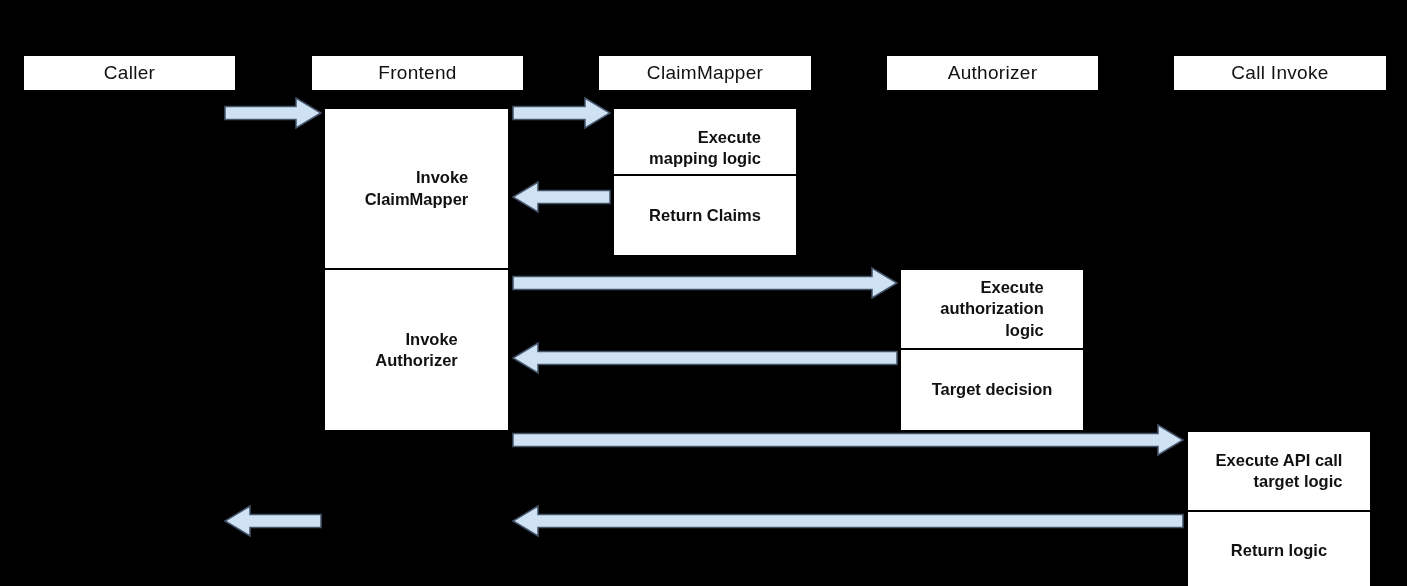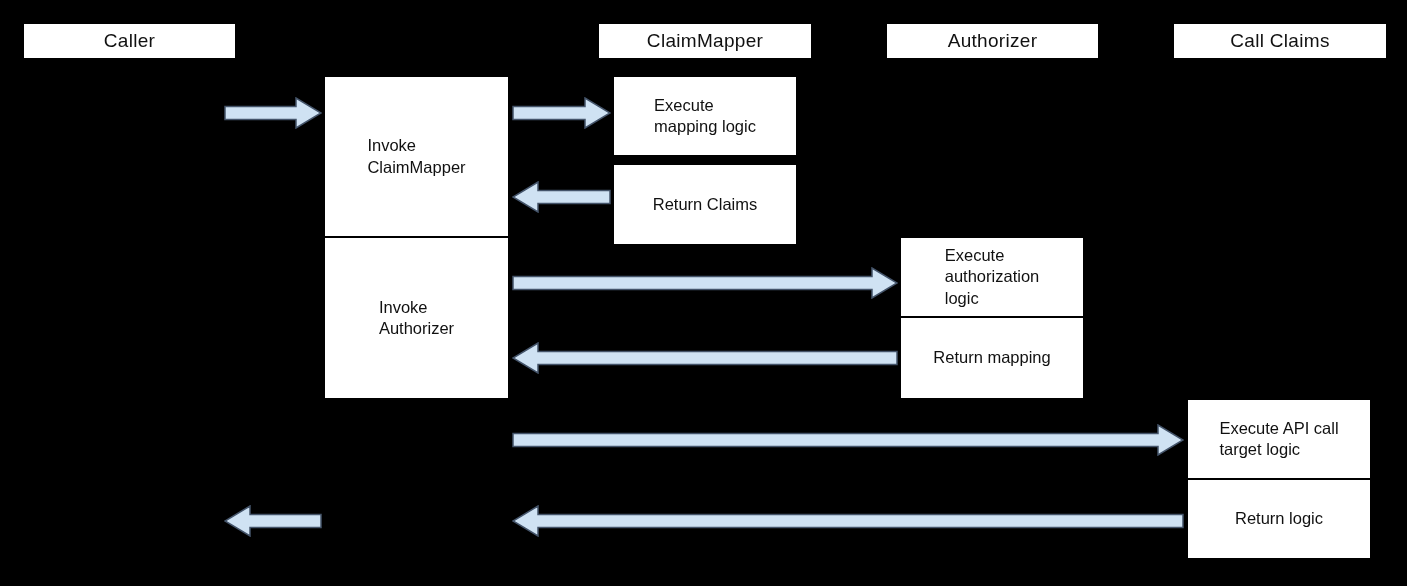--- a/index.html
+++ b/index.html
@@ -13,60 +13,62 @@
     background:var(--background,#000);
     overflow:hidden;
   }
   .box{
     position:absolute;
     box-sizing:border-box;
     background:var(--box-bg,#fff);
     border:2px solid var(--box-border,#000);
     color:var(--text,#111);
     display:flex;align-items:center;justify-content:center;
-    text-align:left;
+    text-align:right;
+    margin-top:32px;
   }
   .header{
     font-size:19px;
     font-weight:400;
     letter-spacing:.3px;
   }
   .cell{
     font-size:16.5px;
-    font-weight:400;
+    font-weight:700;
     line-height:1.3;
     white-space:pre-line;
     padding:6px 14px;
   }
   svg.arrow{position:absolute;display:block;}
 </style>
 </head>
 <body>
 
 <div class="canvas">
 
   <div class="box header" style="left:22px;top:22px;width:215px;height:38px">Caller</div>
+  <div class="box header" style="left:310px;top:22px;width:215px;height:38px">Frontend</div>
   <div class="box header" style="left:597px;top:22px;width:216px;height:38px">ClaimMapper</div>
   <div class="box header" style="left:885px;top:22px;width:215px;height:38px">Authorizer</div>
-  <div class="box header" style="left:1172px;top:22px;width:216px;height:38px">Call Claims</div>
+  <div class="box header" style="left:1172px;top:22px;width:216px;height:38px">Call Invoke</div>
 
 
   <div class="box cell" style="left:323px;top:75px;width:187px;height:163px">Invoke
 ClaimMapper</div>
   <div class="box cell" style="left:323px;top:236px;width:187px;height:164px">Invoke
 Authorizer</div>
 
   <div class="box cell" style="left:612px;top:75px;width:186px;height:82px">Execute
 mapping logic</div>
-  <div class="box cell" style="left:612px;top:163px;width:186px;height:83px">Return Claims</div>
+  <div class="box cell" style="left:612px;top:142px;width:186px;height:83px">Return Claims</div>
 
   <div class="box cell" style="left:899px;top:236px;width:186px;height:82px">Execute
 authorization
 logic</div>
-  <div class="box cell" style="left:899px;top:316px;width:186px;height:84px">Return mapping</div>
+  <div class="box cell" style="left:899px;top:316px;width:186px;height:84px">Target decision</div>
 
   <div class="box cell" style="left:1186px;top:398px;width:186px;height:82px">Execute API call
 target logic</div>
   <div class="box cell" style="left:1186px;top:478px;width:186px;height:82px">Return logic</div>
 
   <svg class="arrow" style="left:224px;top:97px" width="98" height="32">
       <polygon points="1,9.5 72,9.5 72,1 97,16 72,31 72,22.5 1,22.5" fill="#cfe2f3" stroke="#44546a" stroke-width="1.5" stroke-linejoin="miter"></polygon>
     </svg>
   <svg class="arrow" style="left:512px;top:97px" width="99" height="32">
       <polygon points="1,9.5 73,9.5 73,1 98,16 73,31 73,22.5 1,22.5" fill="#cfe2f3" stroke="#44546a" stroke-width="1.5" stroke-linejoin="miter"></polygon>

